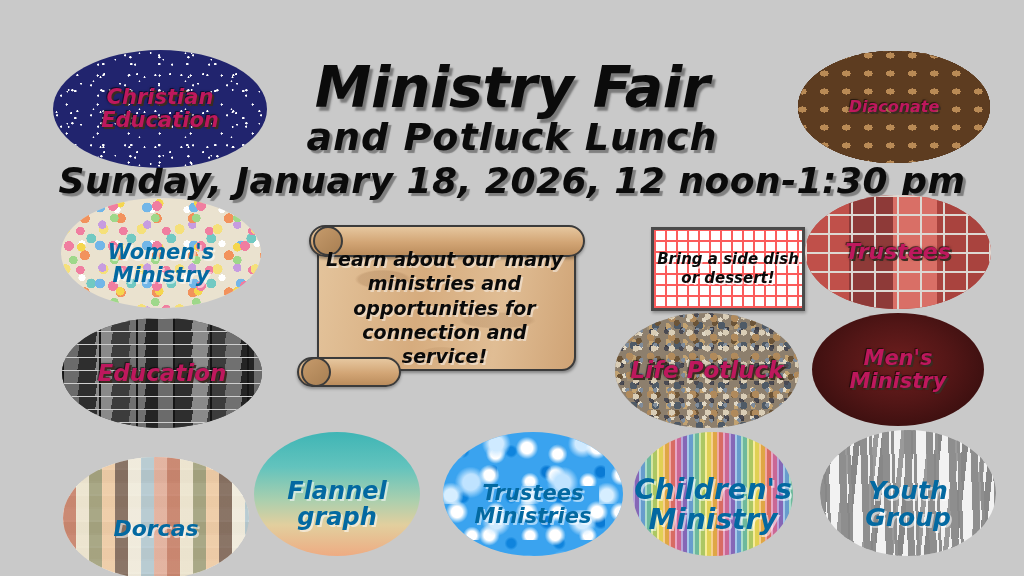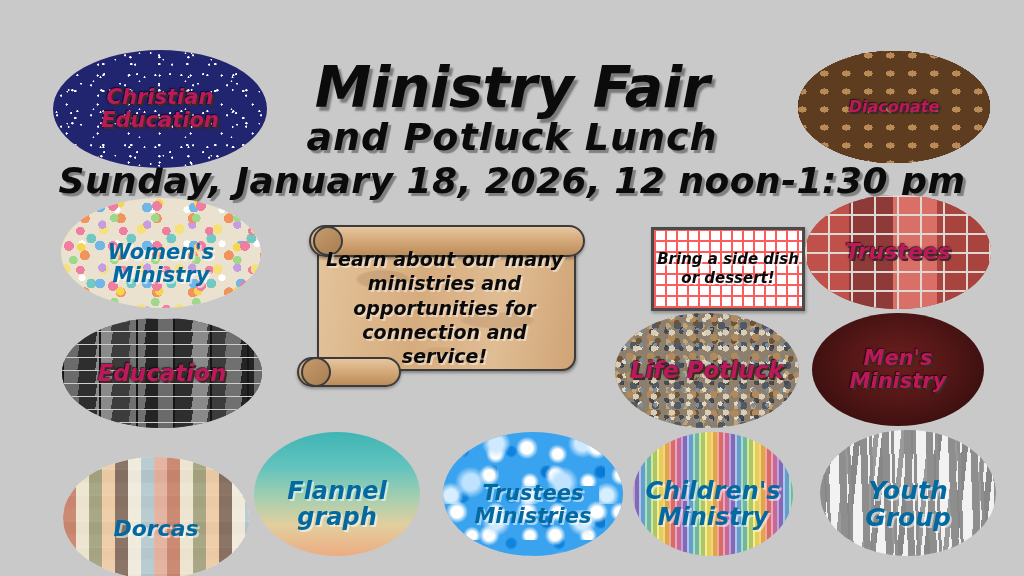--- a/index.html
+++ b/index.html
@@ -323,21 +323,21 @@
   <div class="oval" id="ov-flannel-graph" style="left:254px;top:432px;width:166px;height:124px;font-size:24px;align-items:center;">
     <span class="tex tex-teal"></span>
     <span class="lbl black">Flannel graph</span>
   </div>
 
   <div class="oval" id="ov-worship-ministries" style="left:443px;top:432px;width:180px;height:124px;font-size:21px;">
     <span class="tex tex-clouds"></span>
     <span class="lbl black">Trustees Ministries</span>
   </div>
 
-  <div class="oval" id="ov-childrens-ministry" style="left:633px;top:432px;width:160px;height:124px;font-size:24px;text-align:center;">
+  <div class="oval" id="ov-childrens-ministry" style="left:633px;top:432px;width:160px;height:124px;font-size:28px;text-align:center;">
     <span class="tex tex-rainbow"></span>
     <span class="lbl black">Children's Ministry</span>
   </div>
 
   <div class="oval" id="ov-youth-group" style="left:820px;top:430px;width:176px;height:126px;font-size:25px;">
     <span class="tex tex-zebra"></span>
     <span class="lbl black">Youth Group</span>
   </div>
 
   <div id="scroll-card">

